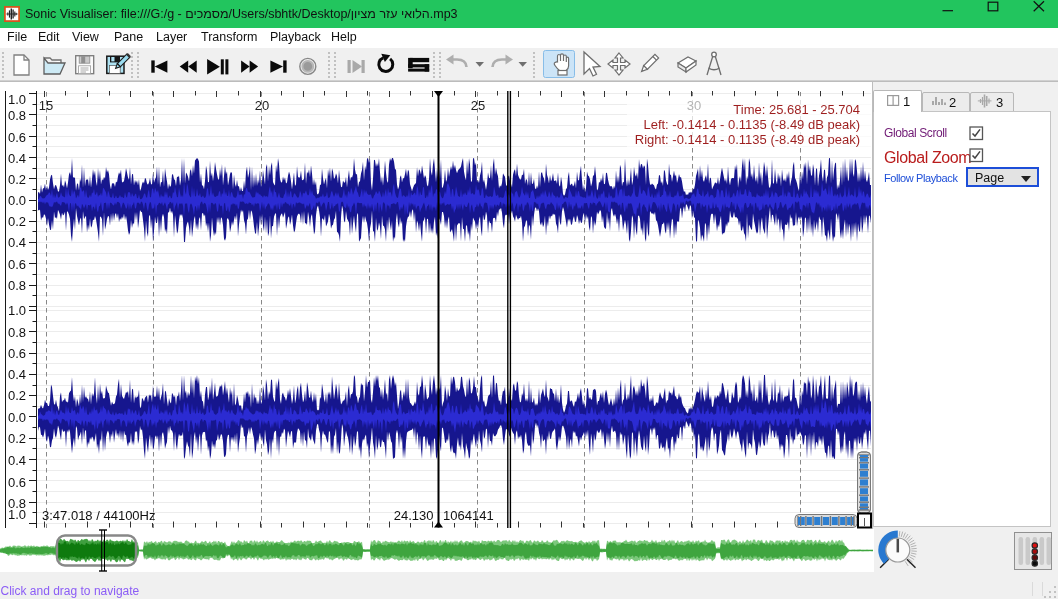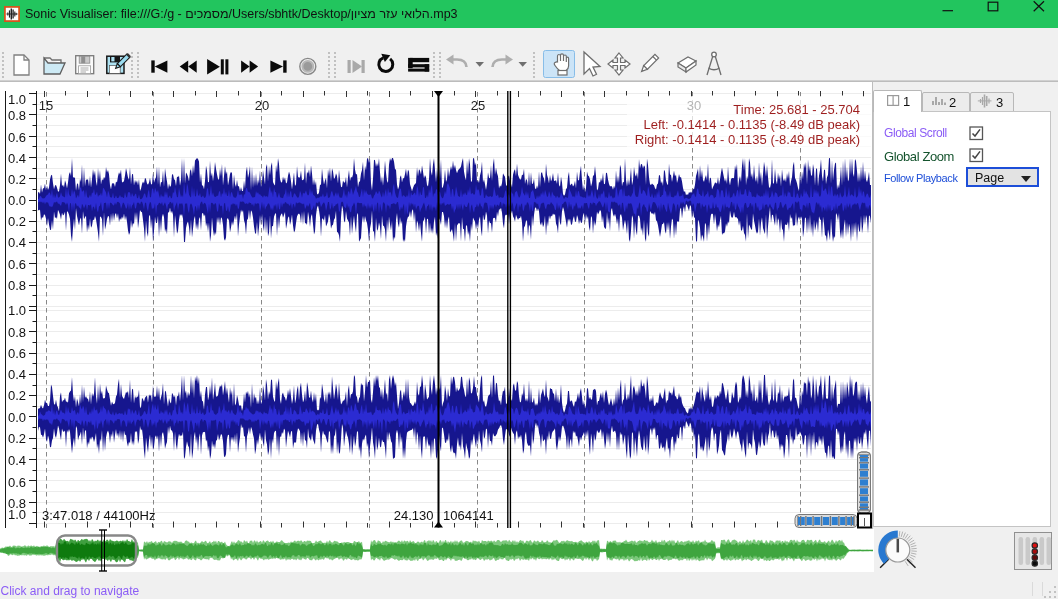--- a/index.html
+++ b/index.html
@@ -19,20 +19,30 @@
 <line x1="10.8" y1="5.4" x2="10.8" y2="10.6" stroke-width="1.1"></line>
 <line x1="12.2" y1="6.8" x2="12.2" y2="9.2" stroke-width="0.9"></line>
 </g>
 </svg>
  <div class="abs" style="left:25px;top:7px;font-size:12.5px;color:#111">Sonic Visualiser: file:///G:/g - מסמכים/Users/sbhtk/Desktop/הלואי עזר מציון.mp3</div>
  <svg width="120" height="22" viewBox="0 0 120 22" style="position:absolute;left:938px;top:0">
 <line x1="4.5" y1="10.7" x2="15" y2="10.7" stroke="#111" stroke-width="1.2"></line>
 <rect x="50.2" y="2.2" width="9.6" height="8.6" fill="none" stroke="#111" stroke-width="1.2"></rect>
 <path d="M95.7,1.2 L106,11.2 M106,1.2 L95.7,11.2" stroke="#111" stroke-width="1.2" fill="none"></path>
 </svg>
+</div>
+<div class="abs" style="left:0;top:28px;width:1058px;height:20px;background:#fff;font-size:12.5px;color:#111">
+ <span class="abs" style="left:7px;top:2px">File</span>
+ <span class="abs" style="left:38px;top:2px">Edit</span>
+ <span class="abs" style="left:72px;top:2px">View</span>
+ <span class="abs" style="left:114px;top:2px">Pane</span>
+ <span class="abs" style="left:156px;top:2px">Layer</span>
+ <span class="abs" style="left:201px;top:2px">Transform</span>
+ <span class="abs" style="left:270px;top:2px">Playback</span>
+ <span class="abs" style="left:331px;top:2px">Help</span>
 </div>
 <div class="abs" style="left:0;top:48px;width:1058px;height:33px;background:#f0f0f0;border-bottom:1px solid #d0d0d0"></div>
 <svg xmlns="http://www.w3.org/2000/svg" width="1058" height="34" viewBox="0 48 1058 34" style="position:absolute;left:0;top:48px">
 <circle cx="3" cy="53" r="0.9" fill="#aaa"></circle>
       <circle cx="3" cy="57" r="0.9" fill="#aaa"></circle>
       <circle cx="3" cy="61" r="0.9" fill="#aaa"></circle>
       <circle cx="3" cy="65" r="0.9" fill="#aaa"></circle>
       <circle cx="3" cy="69" r="0.9" fill="#aaa"></circle>
       <circle cx="3" cy="73" r="0.9" fill="#aaa"></circle>
       <circle cx="3" cy="77" r="0.9" fill="#aaa"></circle>
@@ -467,28 +477,28 @@
 <line x1="109.5" y1="12" x2="109.5" y2="20" stroke-width="1.2"></line>
 <line x1="111.5" y1="9.5" x2="111.5" y2="22.5" stroke-width="1.6"></line>
 <line x1="113.7" y1="11" x2="113.7" y2="21" stroke-width="1.6"></line>
 <line x1="116" y1="13.5" x2="116" y2="18.5" stroke-width="1.2"></line>
 <line x1="104.8" y1="15.9" x2="118.5" y2="15.9" stroke-width="1"></line>
 </g>
 </svg>
 <div class="abs" style="left:903px;top:94px;font-size:13px;color:#111">1</div>
 <div class="abs" style="left:949px;top:95px;font-size:13px;color:#111">2</div>
 <div class="abs" style="left:996px;top:95px;font-size:13px;color:#111">3</div>
-<div class="abs" style="left:884px;top:126px;font-size:12px;letter-spacing:-0.4px;color:#8b5cf6">Global Scroll</div>
+<div class="abs" style="left:884px;top:126px;font-size:12px;letter-spacing:-0.4px;color:#701a75">Global Scroll</div>
 <div class="abs" style="left:969px;top:126px;width:15px;height:15px">
       <svg width="15" height="15" viewBox="0 0 15 15" style="position:absolute;left:0;top:0">
 <rect x="1" y="1" width="12.5" height="12.5" fill="#fff" stroke="#565656" stroke-width="1.3"></rect>
 <path d="M3.5,7.4 L6,10 L11,3.4" fill="none" stroke="#444" stroke-width="1.5"></path>
 </svg>
     </div>
-<div class="abs" style="left:884px;top:148.5px;font-size:13px;letter-spacing:-0.4px;color:#14532d">Global Zoom</div>
+<div class="abs" style="left:884px;top:148.5px;font-size:16px;letter-spacing:-0.4px;color:#b91c1c">Global Zoom</div>
 <div class="abs" style="left:969px;top:148px;width:15px;height:15px">
       <svg width="15" height="15" viewBox="0 0 15 15" style="position:absolute;left:0;top:0">
 <rect x="1" y="1" width="12.5" height="12.5" fill="#fff" stroke="#565656" stroke-width="1.3"></rect>
 <path d="M3.5,7.4 L6,10 L11,3.4" fill="none" stroke="#444" stroke-width="1.5"></path>
 </svg>
     </div>
 <div class="abs" style="left:884px;top:172px;font-size:11px;letter-spacing:-0.4px;color:#1d4ed8">Follow Playback</div>
 <div class="abs" style="left:966px;top:166.5px;width:73px;height:20px;background:#e3e3e3;border:2px solid #1d4ed8">
  <span class="abs" style="left:7px;top:2.5px;font-size:12.5px;color:#111">Page</span>
  <svg width="10" height="6" viewBox="0 0 10 6" style="position:absolute;right:6px;top:7px">

